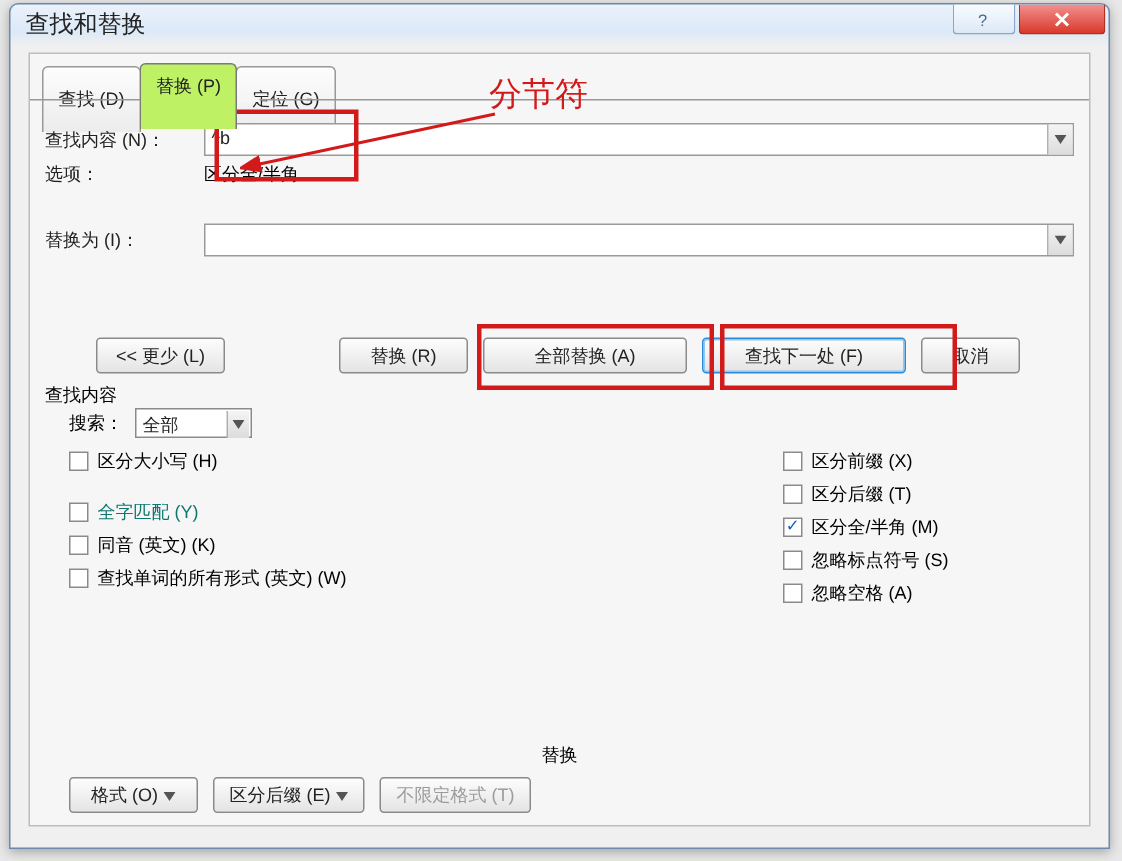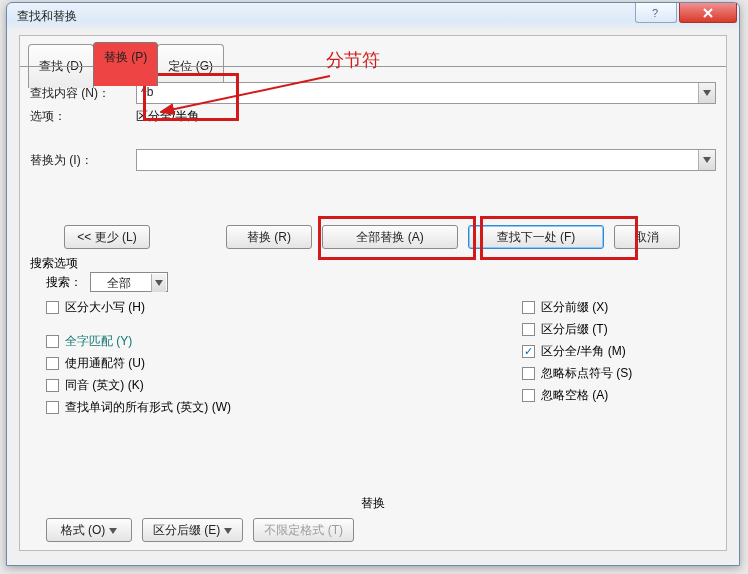--- a/index.html
+++ b/index.html
@@ -25,21 +25,21 @@
   }
   .titlebar {
     height: 26px;
     display: flex;
     align-items: center;
     padding: 0 4px 0 10px;
     border-top-left-radius: 6px;
     border-top-right-radius: 6px;
     position: relative;
   }
-  .titlebar .title { font-size: 12px; color: #222; }
+  .titlebar .title { font-size: 16px; color: #222; }
   .win-controls { position: absolute; right: 2px; top: 0; display: flex; gap: 2px; }
   .winbtn {
     height: 20px; width: 42px;
     border: 1px solid #8ba7c8;
     border-top: none;
     border-radius: 0 0 3px 3px;
     display: flex; align-items: center; justify-content: center;
     background: linear-gradient(#f7fbff,#dde9f7);
     cursor: default;
   }
@@ -66,21 +66,21 @@
   .tab {
     border: 1px solid #989898;
     border-bottom: none;
     padding: 13px 10px;
     background: linear-gradient(#fdfdfd,#ececec);
     margin-right: -1px;
     border-radius: 4px 4px 0 0;
     color: #222;
   }
   .tab.active {
-    background: #ef4444;
+    background: #bef264;
     position: relative;
     top: -2px;
     padding-top: 6px;
     border-color: #7a7a7a;
     z-index: 2;
   }
   .tabline {
     position: absolute; left: 0; right: 0; top: 30px;
     border-top: 1px solid #989898;
   }
@@ -138,37 +138,37 @@
   .chkrow { display: flex; align-items: center; height: 22px; gap: 6px; padding-left: 16px; }
   .chk { width: 13px; height: 13px; border: 1px solid #8a8a8a; background: #fff; display: inline-flex; align-items:center; justify-content:center; }
   .chk.checked::after { content: "✓"; font-size: 11px; color: #0a64c2; line-height: 11px; }
   .disabled { color: #0f766e; margin-top: 12px; }
 
   .searchline { display: flex; align-items: center; gap: 8px; padding-left: 16px; margin-bottom: 4px; }
   .smallcombo {
     position: relative; width: 78px; height: 20px; border: 1px solid #8a8a8a; background: #fff;
   }
   .smallcombo .dd { position:absolute; right:1px; top:1px; width:15px; height:18px; border-left:1px solid #b0b0b0; background:linear-gradient(#f4f4f4,#dcdcdc); display:flex; align-items:center; justify-content:center;}
-  .smallcombo .val { position:absolute; left:16px; top:2px; }
+  .smallcombo .val { position:absolute; left:4px; top:2px; }
 
   .replace-section {
     position: absolute; left: 10px; right: 10px; bottom: 8px; text-align: center;
   }
   .sectlabel { margin-bottom: 6px; }
   .btn.dd .caret { margin-left: 4px; }
   .btn.dis { color: #9c9c9c; }
 
   
   .redbox { position: absolute; border: 3px solid #d21a1a; pointer-events: none; }
   .redbox1 { left: 143px; top: 73px; width: 96px; height: 48px; }
   .redbox2 { left: 318px; top: 216px; width: 158px; height: 44px; }
   .redbox3 { left: 480px; top: 216px; width: 158px; height: 44px; }
 
   .annot {
-    position: absolute; color: #d21a1a; font-size: 18px;
+    position: absolute; color: #d21a1a; font-size: 22px;
     font-family: "KaiTi","STKaiti","SimSun",serif;
     pointer-events: none;
   }
   svg.arrow { position: absolute; pointer-events: none; }
   .caret-svg { width:8px; height:6px; }
 </style>
 </head>
 <body>
 
 <div class="window">
@@ -243,21 +243,21 @@
             <span>全部替换 (A)</span>
           </div>
         <div class="btn wide hl">
             <span>查找下一处 (F)</span>
           </div>
         <div class="btn" style="min-width:66px;">
             <span>取消</span>
           </div>
       </div>
 
-      <div class="search-fs-label">搜索选项</div>
+      <div class="search-fs-label">查找内容</div>
 
       <div class="searchline">
         <span>搜索：</span>
         <div class="smallcombo">
           <span class="val">全部</span>
           <div class="dd">
             <svg class="caret-svg" viewBox="0 0 8 6">
                 <path d="M0 0 L8 0 L4 6 Z" fill="#555"></path>
               </svg>
           </div>
@@ -266,24 +266,20 @@
 
       <div class="options-grid">
         <div class="col" id="col-left">
             <div class="chkrow">
               <span class="chk"></span>
               <span>区分大小写 (H)</span>
             </div>
             <div class="chkrow disabled">
               <span class="chk"></span>
               <span>全字匹配 (Y)</span>
-            </div>
-            <div class="chkrow">
-              <span class="chk"></span>
-              <span>使用通配符 (U)</span>
             </div>
             <div class="chkrow">
               <span class="chk"></span>
               <span>同音 (英文) (K)</span>
             </div>
             <div class="chkrow">
               <span class="chk"></span>
               <span>查找单词的所有形式 (英文) (W)</span>
             </div>
           </div>

